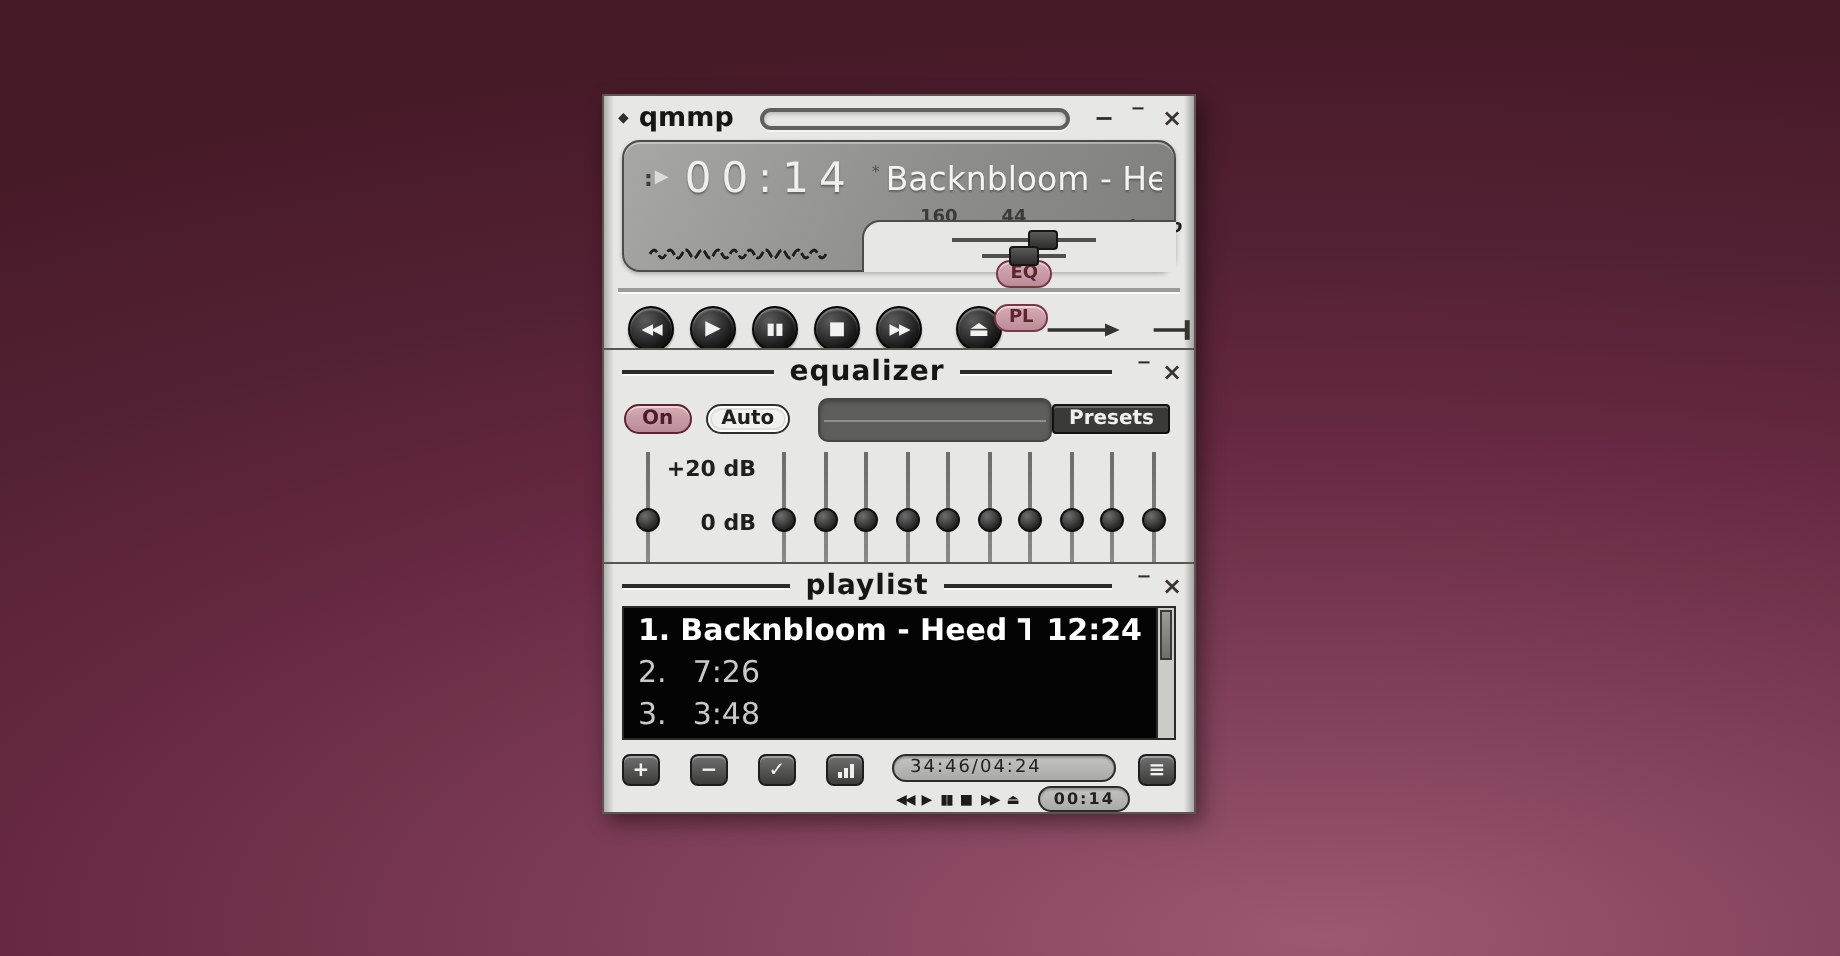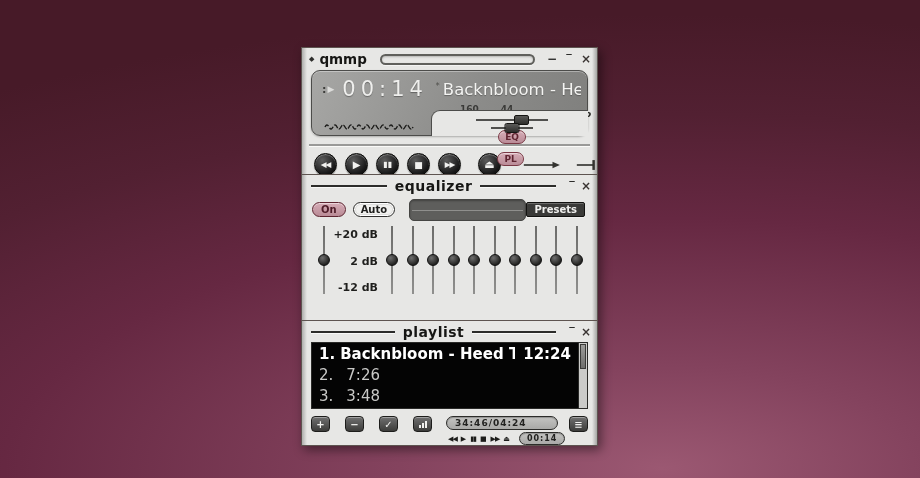--- a/index.html
+++ b/index.html
@@ -106,21 +106,21 @@
   .pl-btn-group { display:flex; gap:15px; }
   .sqbtn { width:19px; height:16px; border-radius:4px; background:linear-gradient(180deg,#707070,#3c3c3a);
     border:1px solid #1d1d1b; color:#f2f2f0; font-size:10px; font-weight:bold;
     display:flex; align-items:center; justify-content:center;
     box-shadow: inset 0 1px 0 rgba(255,255,255,.35); }
   .bars { display:flex; align-items:flex-end; gap:1px; height:8px; }
   .bars i { display:block; width:2px; background:#f0f0ee; }
   .bars i:nth-child(1){height:3px;} .bars i:nth-child(2){height:5px;} .bars i:nth-child(3){height:7px;}
   .time-stack { display:flex; flex-direction:column; gap:2px; width:112px; margin-left:14px; }
   .big-oval { height:14px; border:1px solid #2c2c2a; border-radius:99px;
-    background:linear-gradient(180deg,#c4c4c2,#a9a9a7); font-size:9px; font-weight:bold; letter-spacing:1px;
+    background:linear-gradient(180deg,#c4c4c2,#a9a9a7); font-size:9px; font-weight:normal; letter-spacing:1px;
     color:#222220; display:flex; align-items:center; padding:0 8px; box-shadow: inset 0 1px 1px rgba(0,0,0,.25); }
   .mini-row { display:flex; align-items:center; gap:4px; padding-left:2px; color:#1c1c1a; }
   .mini-row .mi { font-size:7px; } .mini-row .mi2 { letter-spacing:-1px; }
   .small-oval { height:13px; border:1px solid #2c2c2a; border-radius:99px; margin-left:5px;
     background:linear-gradient(180deg,#c4c4c2,#a9a9a7); font-size:8px; font-weight:bold; letter-spacing:1px;
     color:#222220; display:flex; align-items:center; padding:0 7px; box-shadow: inset 0 1px 1px rgba(0,0,0,.25); }
   .menu-btn { margin-left:auto; }
 </style>
 </head>
 <body>
@@ -195,21 +195,21 @@
           <line x1="1" y1="6" x2="37" y2="6" stroke="#33332f" stroke-width="2"></line>
           <polygon points="36,2 45,6 36,10" fill="#33332f"></polygon>
         </svg>
         <svg class="repeat-svg" width="26" height="14" viewBox="0 0 26 14">
           <line x1="1" y1="7" x2="21" y2="7" stroke="#33332f" stroke-width="2"></line>
           <rect x="20" y="1" width="3" height="12" fill="#33332f"></rect>
         </svg>
       </div>
     </div>
 
-    <div class="window" style="height:147px;">
+    <div class="window" style="height:108px;">
       <div class="tbar-center">
         <span class="tbar-line"></span>
         <span class="tbar-title">equalizer</span>
         <span class="tbar-line"></span>
         <span class="tbar-ctrls">
           <span class="winbtn shade">‾</span>
           <span class="winbtn close">×</span>
         </span>
       </div>
       <div class="eq-controls">
@@ -218,21 +218,21 @@
         <span class="eq-graph"></span>
         <span class="presets-btn">Presets</span>
       </div>
       <div class="eq-sliders">
         <div class="vslider">
           <span class="vtrack"></span>
           <span class="knob"></span>
         </div>
         <div class="eq-scale">
           <span>+20 dB</span>
-          <span>2 dB</span>
+          <span>0 dB</span>
           <span>-12 dB</span>
         </div>
         <div class="eq-bands">
           <div class="vslider">
               <span class="vtrack"></span>
               <span class="knob"></span>
             </div>
           <div class="vslider">
               <span class="vtrack"></span>
               <span class="knob"></span>

